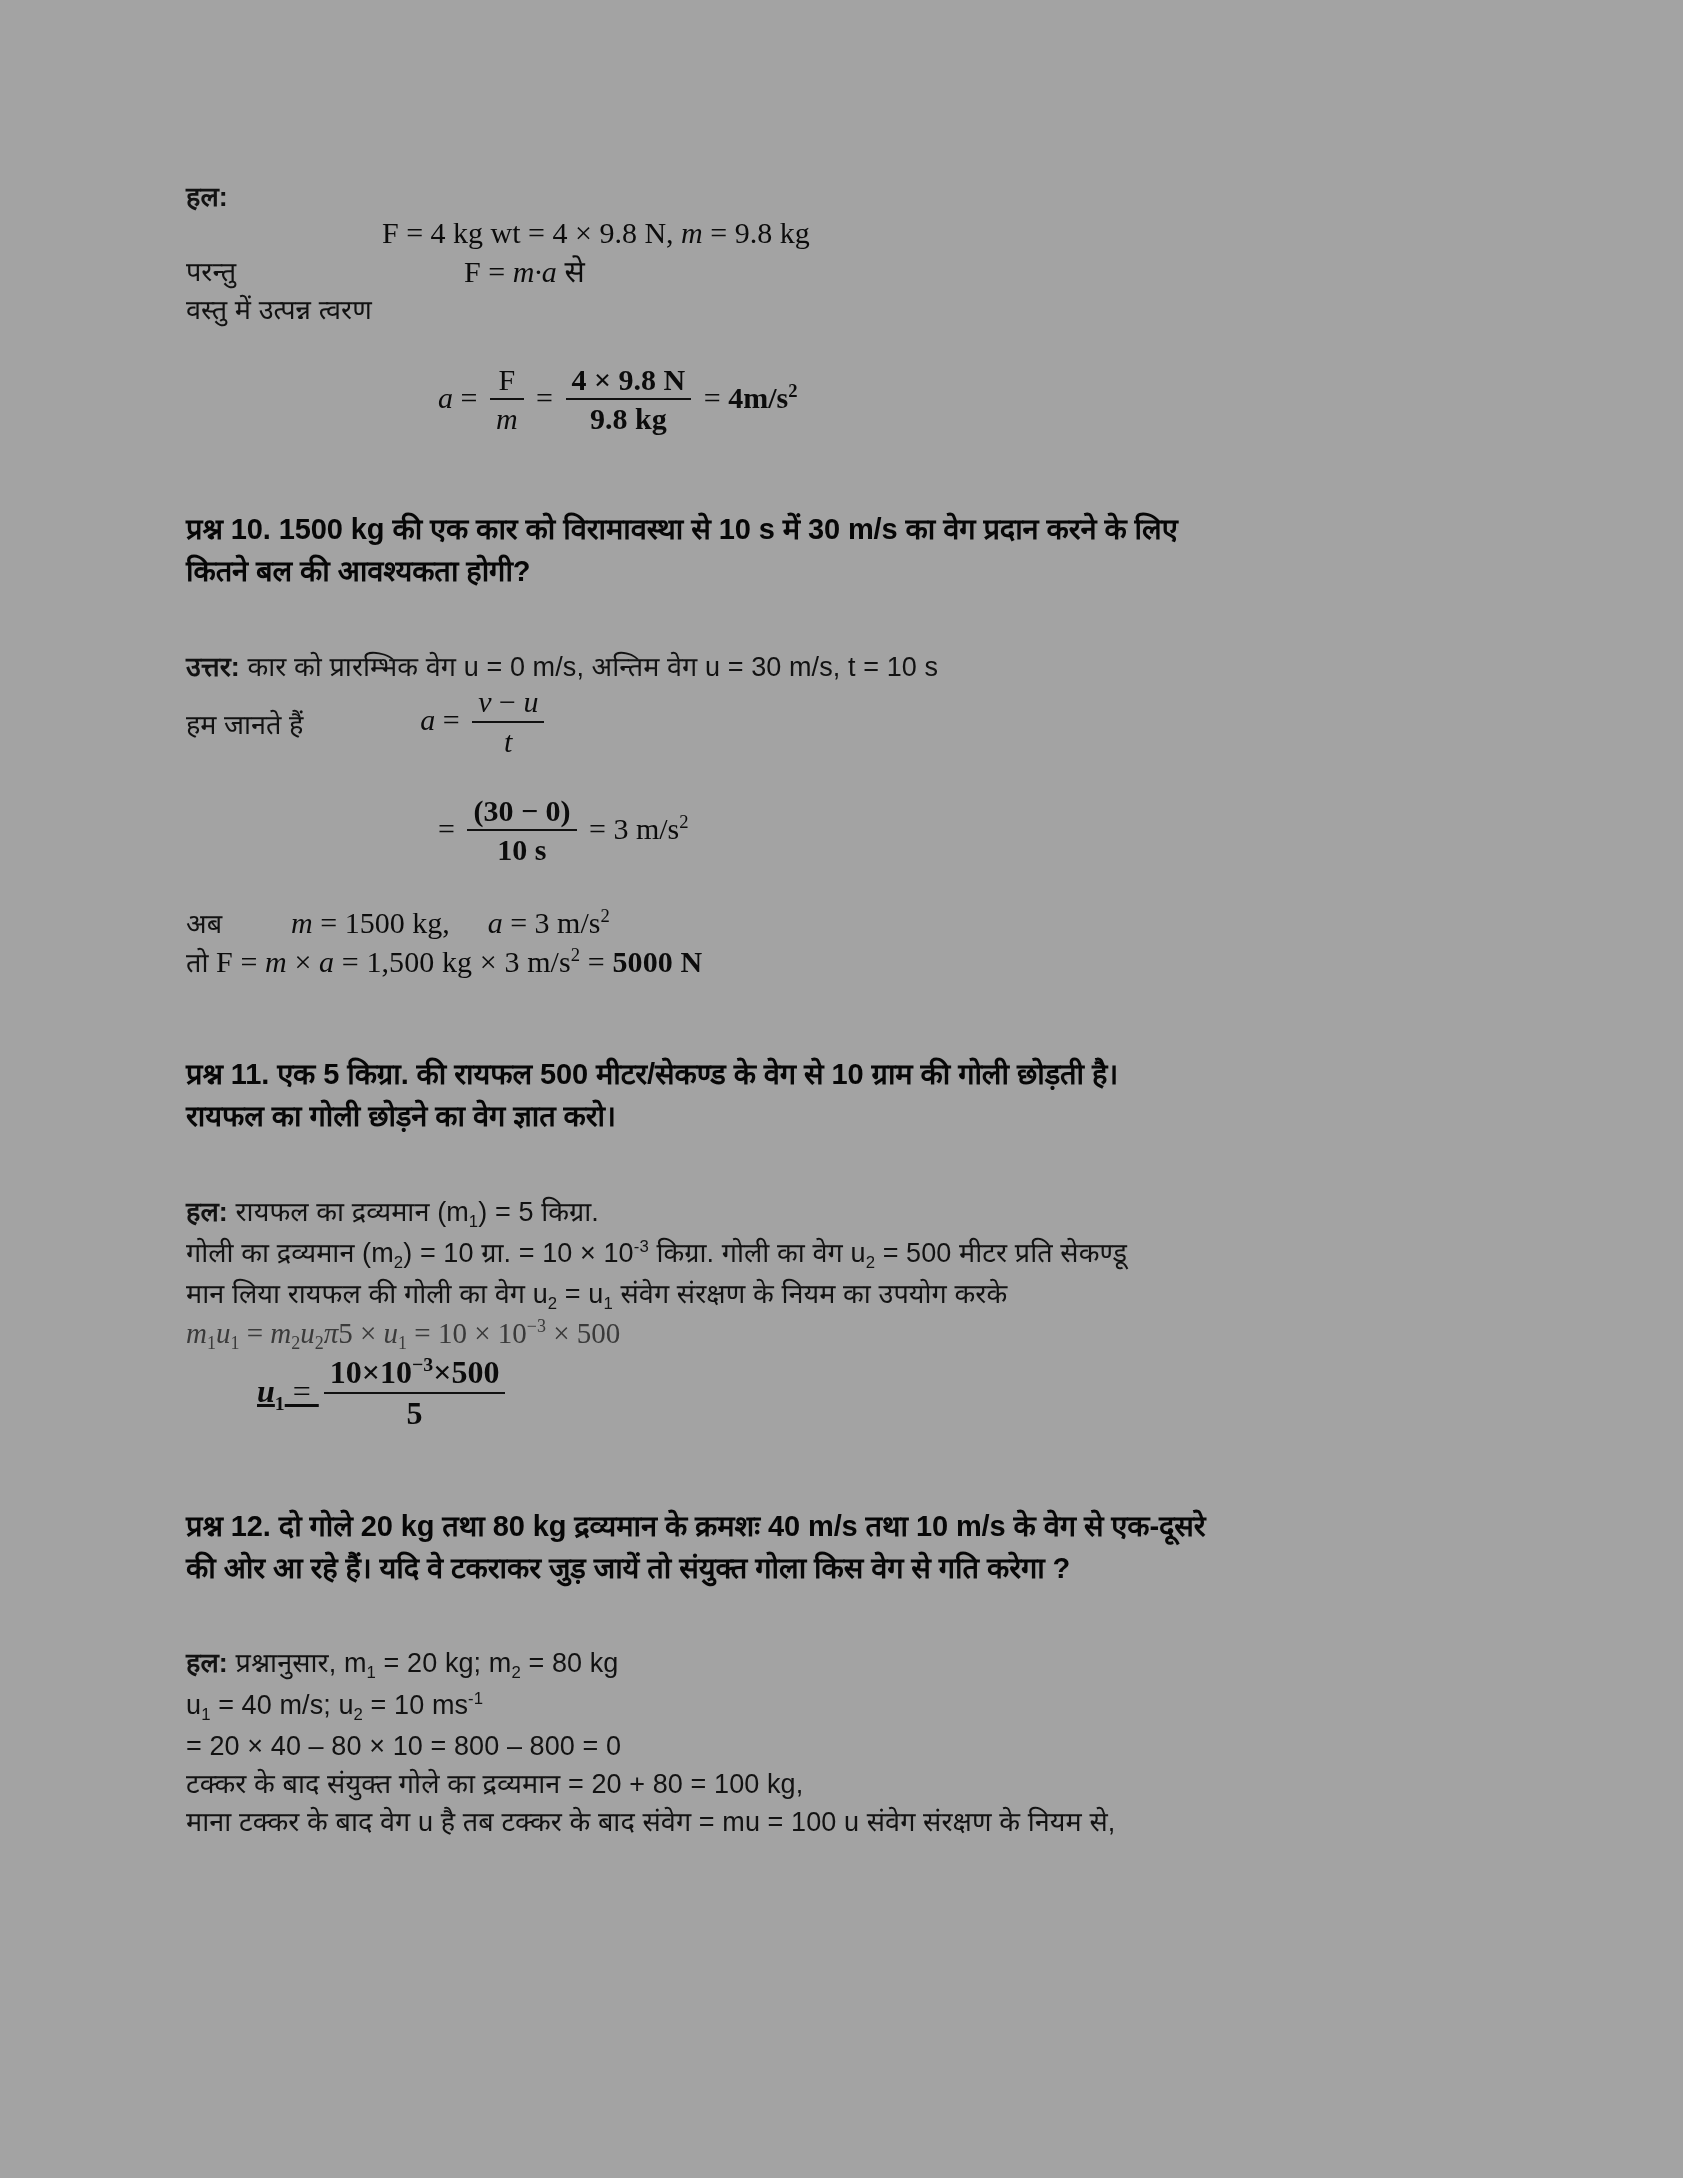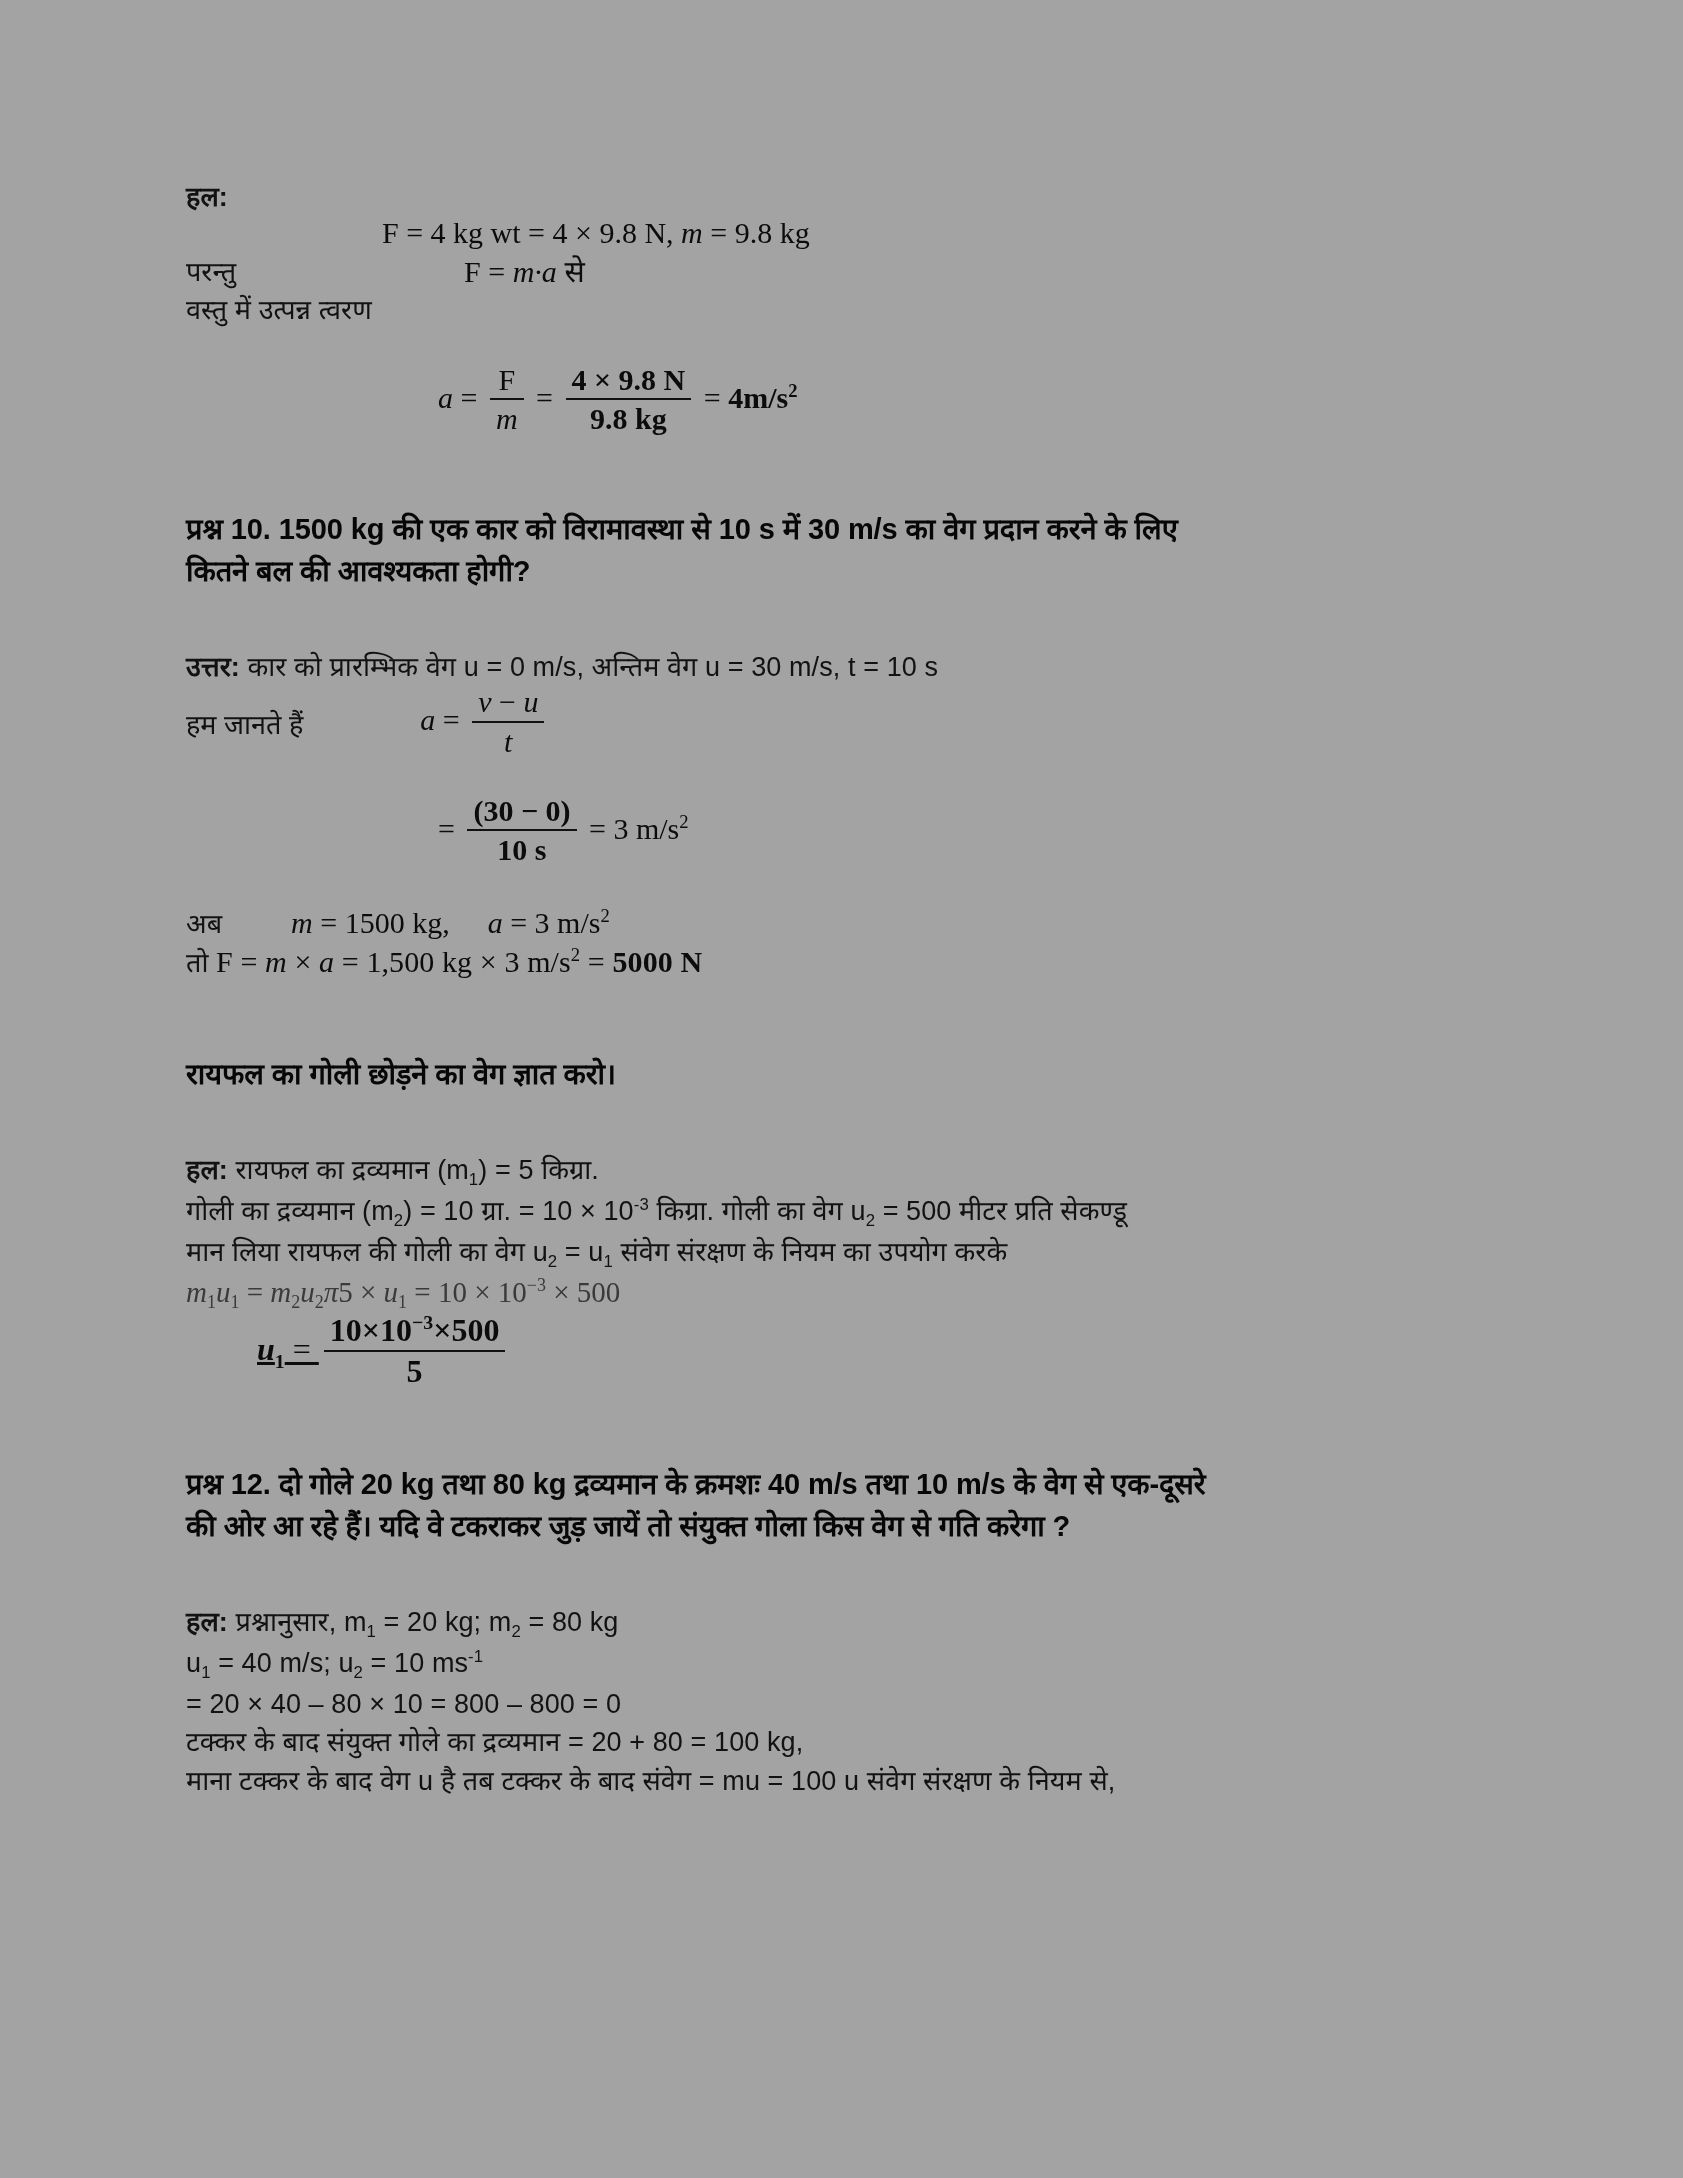--- a/index.html
+++ b/index.html
@@ -156,20 +156,21 @@
       </div>
 
       <div class="hline">
         <span>तो</span><span class="math"><span> F = </span><span class="it">m</span><span> × </span><span class="it">a</span><span> = 1,500 kg × 3 m/s</span><sup>2</sup><span> = </span><span class="bf">5000 N</span></span>
       </div>
     </div>
 
     <div class="sp-xl"></div>
 
     <div>
+      <div class="qhead">प्रश्न 11. एक 5 किग्रा. की रायफल 500 मीटर/सेकण्ड के वेग से 10 ग्राम की गोली छोड़ती है।</div>
       <div class="qhead">रायफल का गोली छोड़ने का वेग ज्ञात करो।</div>
 
       <div class="sp-l"></div>
 
       <div class="hline">
         <span class="lead">हल:</span><span> रायफल का द्रव्यमान (m</span><sub>1</sub><span>) = 5 किग्रा.</span>
       </div>
 
       <div class="hline">
         <span>गोली का द्रव्यमान (m</span><sub>2</sub><span>) = 10 ग्रा. = 10 × 10</span><sup>-3</sup><span> किग्रा. गोली का वेग u</span><sub>2</sub><span> = 500 मीटर प्रति सेकण्डू</span>

